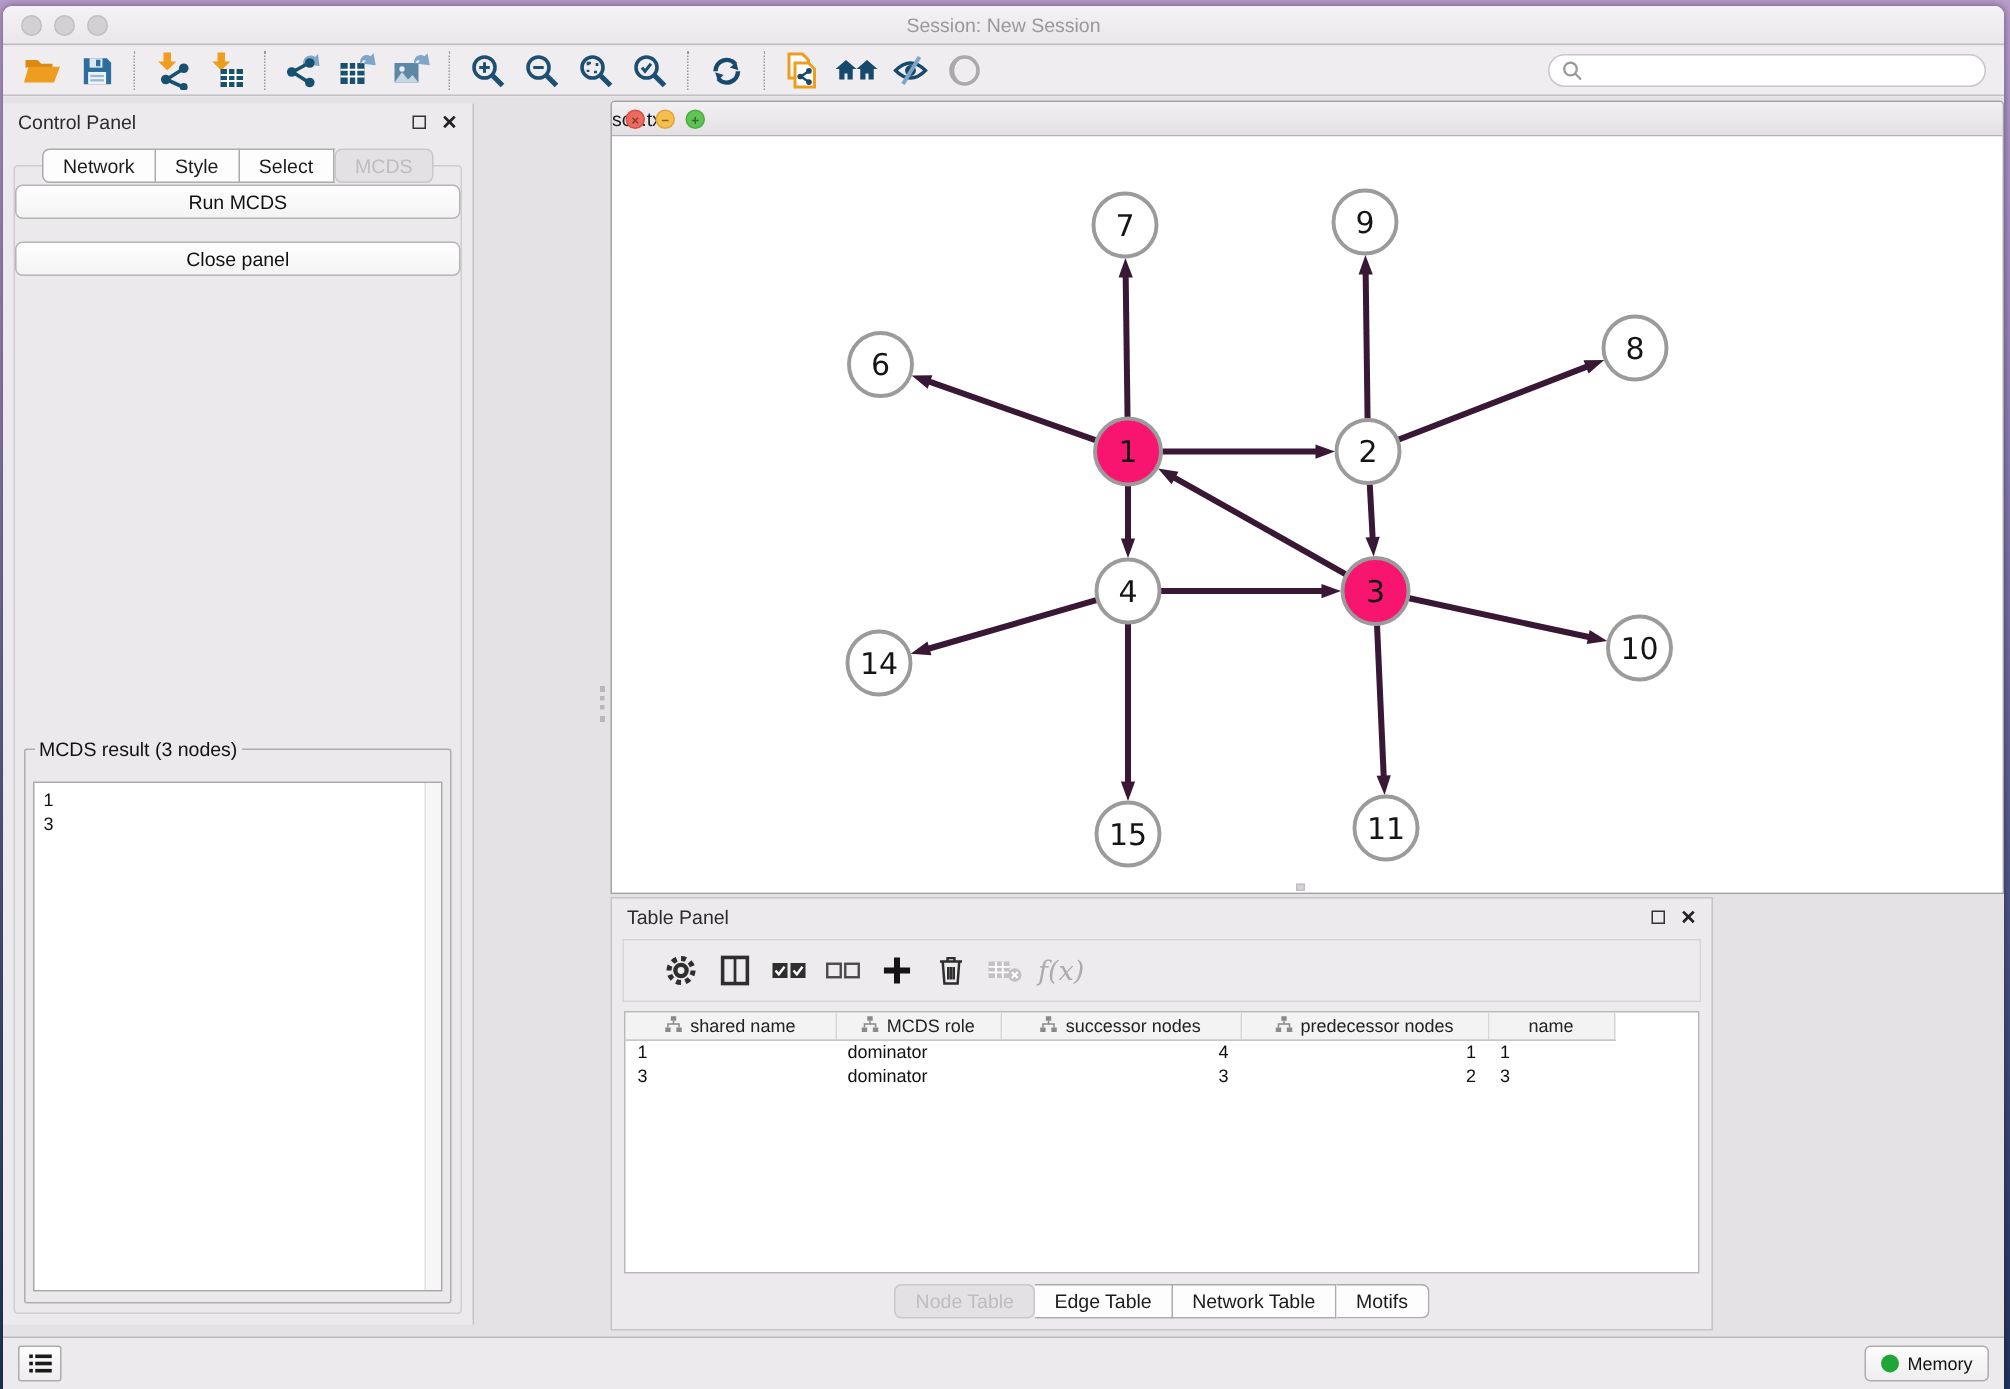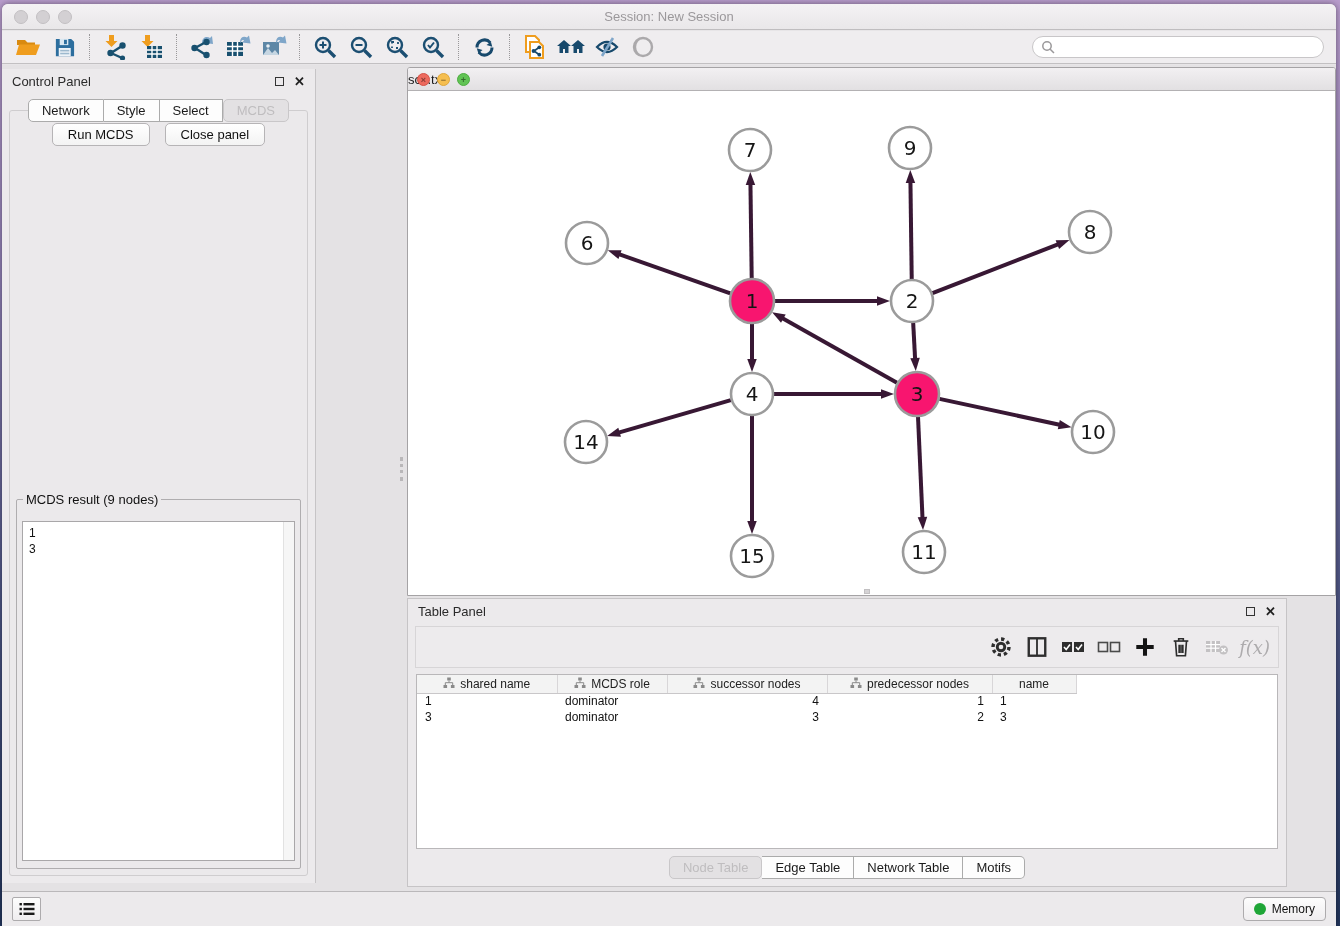--- a/index.html
+++ b/index.html
@@ -70,21 +70,21 @@
   .opt-label { margin-top:26px; text-align:center; font-size:13px; color:#1B1B1B; }
   .dropdown {
     margin:9px auto 0; width:312px; height:23px; background:linear-gradient(#FFFFFF,#F1F1F1);
     border:1px solid #B6B4B6; border-radius:5px; display:flex; align-items:center;
     padding-left:10px; font-size:13px; color:#111; cursor:pointer; position:relative;
   }
   .dd-arrows { position:absolute; right:7px; top:3px; display:flex; flex-direction:column; gap:2px; }
   .dd-arrows i { width:0; height:0; border-left:4px solid transparent; border-right:4px solid transparent; display:block; }
   .dd-up { border-bottom:5px solid #555; }
   .dd-down { border-top:5px solid #555; }
-  .btn-row { margin-top:12px; display:flex; justify-content:center; gap:15px; }
+  .btn-row { margin-top:12px; display:flex; justify-content:center; gap:15px;flex-direction:column; }
   .btn {
     font-size:13px; color:#111; background:linear-gradient(#FFFFFF,#F3F3F3);
     border:1px solid #B6B4B6; border-radius:5px; padding:3px 15px; cursor:pointer;
     font-family:"Liberation Sans", sans-serif;
   }
   .result-fieldset {
     position:absolute; left:6px; right:6px; top:381px; bottom:6px;
     border:1px solid #AFADAF; border-radius:2px; padding:4px; background:#EBE9EB;
   }
   .result-fieldset legend { font-size:13px; color:#111; padding:0 3px; margin-left:2px; }
@@ -106,26 +106,26 @@
     height:23px; background:linear-gradient(#F2F0F2,#E2E0E2); border-bottom:1px solid #B3B1B3;
     display:flex; align-items:center; position:relative;
   }
   .net-traffic { position:absolute; left:9px; top:5px; display:flex; gap:7px; }
   .net-title { flex:1; font-size:13px; color:#1B1B1B; }
   .net-canvas { position:absolute; left:0; top:23px; right:0; bottom:0; background:#FFF; }
   .net-grip { position:absolute; left:456px; bottom:1px; width:6px; height:5px; background:#D5D3D5; border:1px solid #C2C0C2; }
   .splitter-dots { position:absolute; left:398px; top:392px; width:4px; height:24px; border-left:3px dotted #B9B7B9; }
   
   .table-panel {
-    position:absolute; left:405px; top:533px; width:880px; bottom:4px;
+    position:absolute; left:405px; top:533px; width:735px; bottom:4px;
     background:#ECEAEC; border:1px solid #C6C4C6;
   }
   .tp-toolbar {
     position:absolute; left:7px; right:7px; top:27px; height:42px;
-    background:#EDEBED; border:1px solid #D7D5D7; display:flex; align-items:center; padding:0 8px;justify-content:flex-end;
+    background:#EDEBED; border:1px solid #D7D5D7; display:flex; align-items:center; padding:0 20px;
   }
   .tp-btn { width:36px; height:34px; border:none; background:transparent; display:flex; align-items:center; justify-content:center; cursor:pointer; }
   .fx-label { font-size:18px; font-style:italic; font-family:"DejaVu Serif", serif; color:#ADABAD; margin-left:4px; }
   .tp-tablewrap {
     position:absolute; left:8px; right:8px; top:75px; bottom:37px;
     background:#FFF; border:1px solid #B9B7B9; overflow:hidden;
   }
   table.nodetable { border-collapse:collapse; table-layout:fixed; }
   table.nodetable th {
     height:18px; background:#F3F3F3; border-right:1px solid #D8D6D8; border-bottom:1px solid #C9C7C9;
@@ -338,21 +338,21 @@
         <span class="tab">Style</span>
         <span class="tab">Select</span>
         <span class="tab active">MCDS</span>
       </div>
       <div class="cp-content">
         <div class="btn-row">
           <button class="btn">Run MCDS</button>
           <button class="btn">Close panel</button>
         </div>
         <fieldset class="result-fieldset">
-          <legend>MCDS result (9 nodes)</legend>
+          <legend>MCDS result (3 nodes)</legend>
           <div class="result-box">
             <div class="result-lines">1
 3</div>
             <div class="result-vscroll"></div>
           </div>
         </fieldset>
       </div>
     </div>
 
     <div class="splitter-dots"></div>

